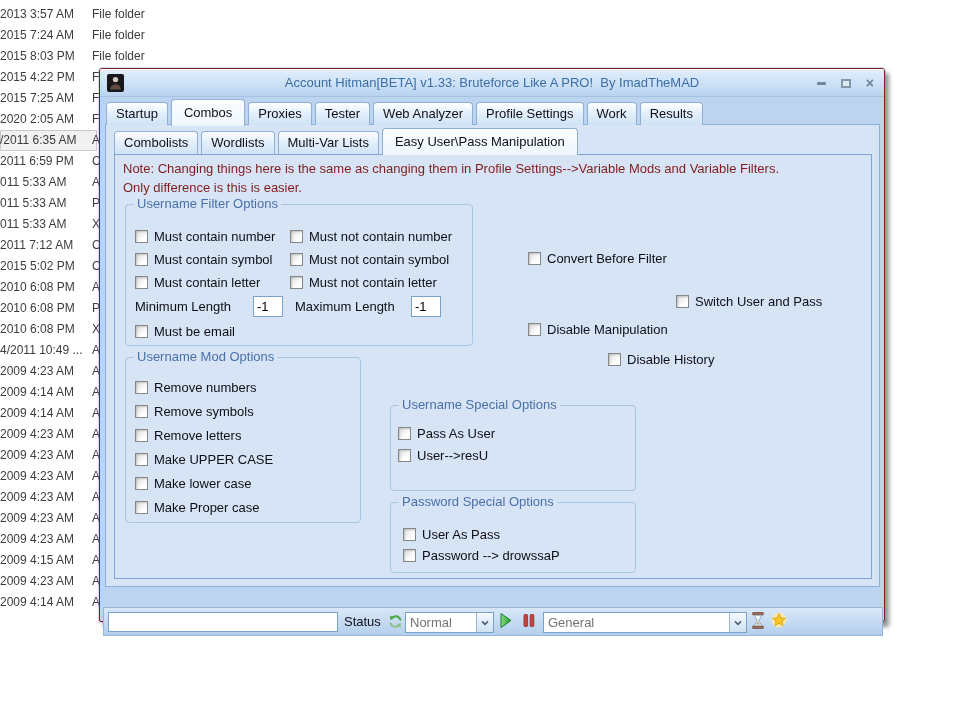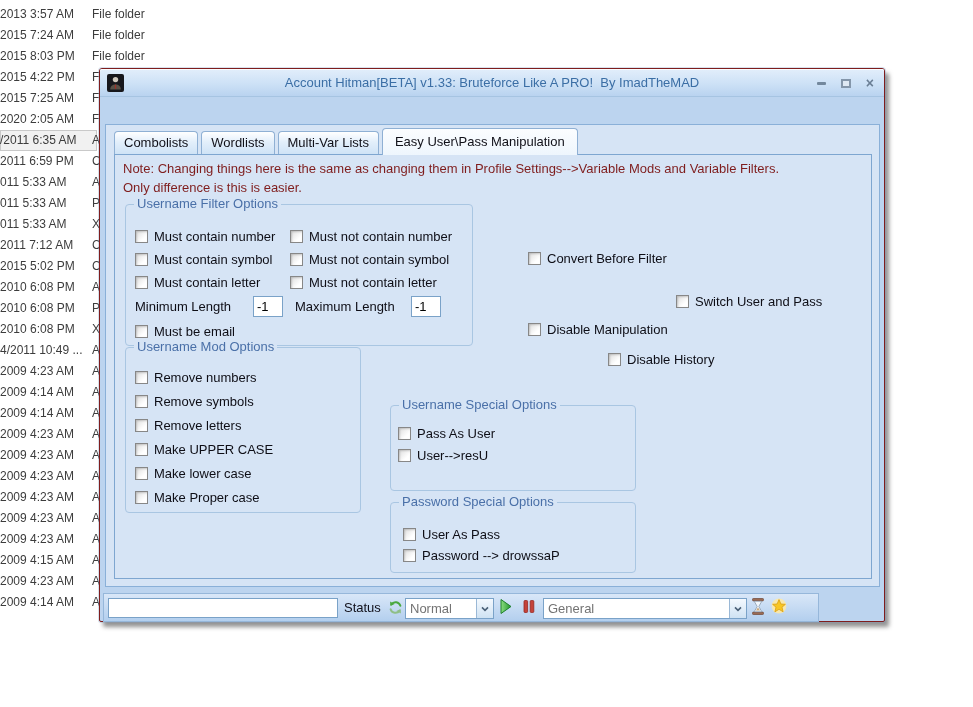--- a/index.html
+++ b/index.html
@@ -51,21 +51,21 @@
                background: #d6e4f5; border: 1px solid #7ea6d0; }
 
   .note { position: absolute; left: 8px; top: 4px; font-size: 13px; line-height: 19px;
           color: #7f1d1d; }
 
   
   .group { position: absolute; border: 1px solid #a9c6e2; border-radius: 4px; }
   .gtitle { position: absolute; top: -9px; left: 8px; padding: 0 3px; font-size: 13px;
             color: #4a70a8; background: #d6e4f5; white-space: nowrap; }
   .g-filter { left: 10px; top: 49px;  width: 348px; height: 142px; }
-  .g-mod    { left: 10px; top: 192px; width: 236px; height: 166px; }
+  .g-mod    { left: 10px; top: 202px; width: 236px; height: 166px; }
   .g-usp    { left: 275px; top: 250px; width: 246px; height: 86px; }
   .g-psp    { left: 275px; top: 347px; width: 246px; height: 71px; }
 
   .check { display: flex; align-items: center; gap: 6px; font-size: 13px; color: #0e0e16;
            white-space: nowrap; }
   .cb { width: 13px; height: 13px; flex: none; border: 1px solid #878787;
         background: linear-gradient(135deg, #dedede, #ffffff 70%);
         box-shadow: inset 1px 1px 2px rgba(0,0,0,.18); }
 
   .fgrid { display: grid; grid-template-columns: 155px auto; row-gap: 8px;
@@ -80,21 +80,21 @@
   .vlist-usp { margin: 20px 0 0 7px; gap: 7px; }
   .vlist-psp { margin: 24px 0 0 12px; gap: 6px; }
 
   .loose { position: absolute; }
   .lc-convert { left: 413px; top: 96px; }
   .lc-switch  { left: 561px; top: 139px; }
   .lc-manip   { left: 413px; top: 167px; }
   .lc-history { left: 493px; top: 197px; }
 
   
-  .statusbar { position: absolute; left: 3px; top: 524px; width: 716px; height: 29px;
+  .statusbar { position: absolute; left: 3px; top: 538px; width: 780px; height: 29px;
                background: linear-gradient(#d9e7f8, #b3cfee); border: 1px solid #96b7da; }
   .sb-input { position: absolute; left: 4px; top: 4px; width: 230px; height: 20px;
               border: 1px solid #7aa2c8; background: #fff; font-family: inherit;
               font-size: 13px; padding: 0 4px; }
   .sb-status { position: absolute; left: 240px; top: 6px; font-size: 13px; color: #10101a; }
   .sb-ic { position: absolute; cursor: pointer; }
   .ic-refresh { left: 284px; top: 6px; }
   .ic-play    { left: 394px; top: 4px; }
   .ic-pause   { left: 419px; top: 6px; }
   .ic-hour    { left: 648px; top: 4px; }
@@ -275,20 +275,39 @@
       <span>
           <span class="btn-min-bar"></span>
         </span>
       <span>
           <span class="btn-max-box"></span>
         </span>
       <span class="btn-close-x">×</span>
     </div>
   </div>
 
+  <div class="tabstrip">
+
+      <div class="tab">Startup</div>
+
+      <div class="tab active">Combos</div>
+
+      <div class="tab">Proxies</div>
+
+      <div class="tab">Tester</div>
+
+      <div class="tab">Web Analyzer</div>
+
+      <div class="tab">Profile Settings</div>
+
+      <div class="tab">Work</div>
+
+      <div class="tab">Results</div>
+
+  </div>
 
   <div class="main-panel">
 
     <div class="subtabstrip">
 
         <div class="subtab">Combolists</div>
 
         <div class="subtab">Wordlists</div>
 
         <div class="subtab">Multi-Var Lists</div>

